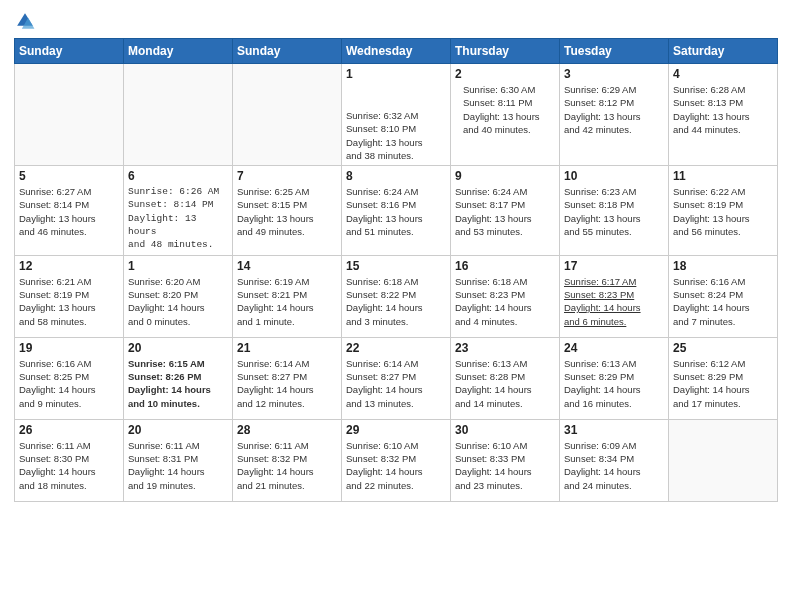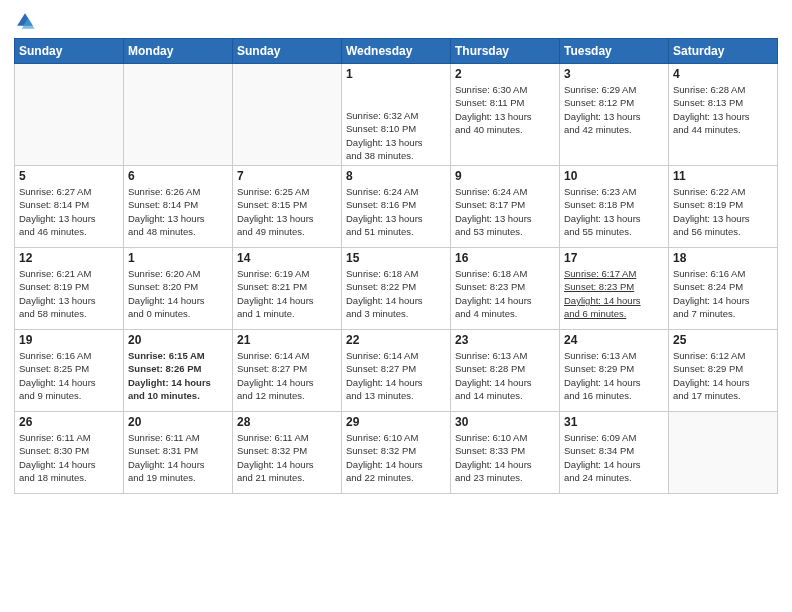--- a/index.html
+++ b/index.html
@@ -136,21 +136,21 @@
           <td class="empty"></td>
           <td>
             <div class="day-number">1</div>
             <div class="day-info" style="white-space: pre-line; margin-top: 28px;">Sunrise: 6:32 AM
 Sunset: 8:10 PM
 Daylight: 13 hours
 and 38 minutes.</div>
           </td>
           <td>
             <div class="day-number">2</div>
-            <div class="day-info" style="white-space: pre-line;">Sunrise: 6:30 AM
+            <div class="day-info" style="white-space: pre-line; margin-left: 8px;">Sunrise: 6:30 AM
 Sunset: 8:11 PM
 Daylight: 13 hours
 and 40 minutes.</div>
           </td>
           <td>
             <div class="day-number">3</div>
             <div class="day-info" style="white-space: pre-line;">Sunrise: 6:29 AM
 Sunset: 8:12 PM
 Daylight: 13 hours
 and 42 minutes.</div>
@@ -166,21 +166,21 @@
         <tr>
           <td>
             <div class="day-number">5</div>
             <div class="day-info" style="white-space: pre-line;">Sunrise: 6:27 AM
 Sunset: 8:14 PM
 Daylight: 13 hours
 and 46 minutes.</div>
           </td>
           <td>
             <div class="day-number">6</div>
-            <div class="day-info" style="white-space: pre-line;">Sunrise: 6:26 AM
+            <div class="day-info" style="white-space: pre-line; font-family: Liberation Mono, monospace;">Sunrise: 6:26 AM
 Sunset: 8:14 PM
 Daylight: 13 hours
 and 48 minutes.</div>
           </td>
           <td>
             <div class="day-number">7</div>
             <div class="day-info" style="white-space: pre-line;">Sunrise: 6:25 AM
 Sunset: 8:15 PM
 Daylight: 13 hours
 and 49 minutes.</div>

